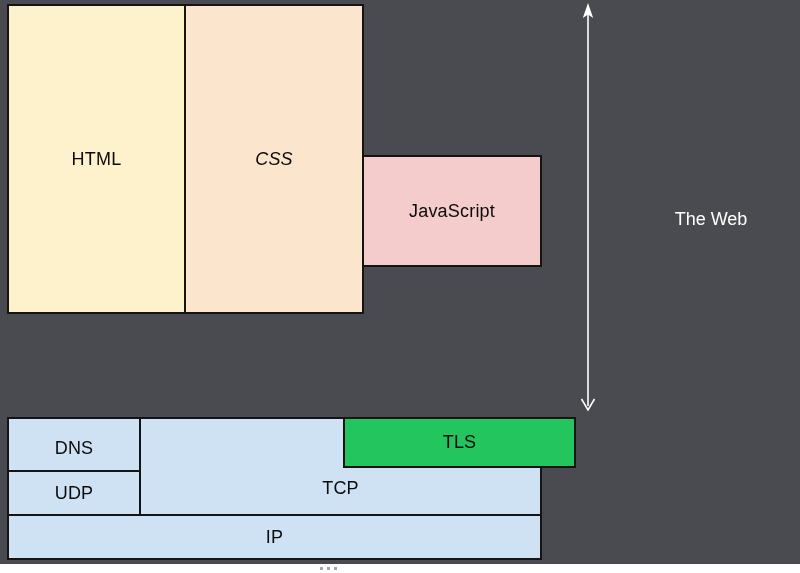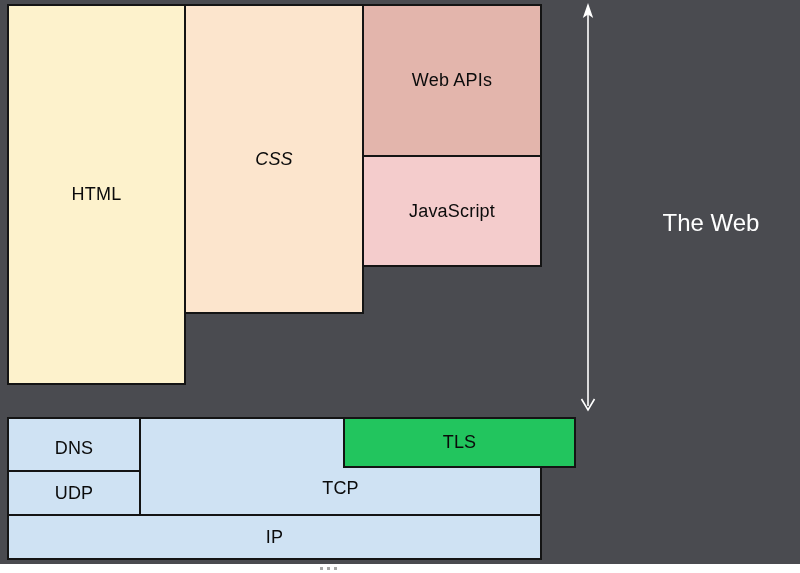--- a/index.html
+++ b/index.html
@@ -21,41 +21,41 @@
     border: 2px solid #141414;
     display: flex;
     align-items: center;
     justify-content: center;
   }
   .box span {
     font-size: 18px;
     color: #0b0b0b;
     letter-spacing: 0.2px;
   }
-  .box-html       { left: 7px;   top: 4px;   width: 179px; height: 381px; background: #FDF2CC; }
+  .box-html       { left: 7px;   top: 4px;   width: 179px; height: 310px; background: #FDF2CC; }
   .box-css        { left: 184px; top: 4px;   width: 180px; height: 310px; background: #FCE5CD; font-style: italic; }
   .box-web-apis   { left: 362px; top: 4px;   width: 180px; height: 153px; background: #E3B5AC; }
   .box-javascript { left: 362px; top: 155px; width: 180px; height: 112px; background: #F4CCCC; }
   .box-http       { left: 7px;   top: 312px; width: 535px; height: 107px; background: #FFFFFF; }
   .box-http span  { color: #FF0000; font-weight: bold; font-size: 19px; }
   .box-tcp        { left: 139px; top: 417px; width: 403px; height: 99px;  background: #CFE2F3; padding-top: 44px; }
   .box-tls        { left: 343px; top: 417px; width: 233px; height: 51px;  background: #22c55e; }
   .box-dns        { left: 7px;   top: 417px; width: 134px; height: 62px;  background: #CFE2F3; }
   .box-udp        { left: 7px;   top: 470px; width: 134px; height: 46px;  background: #CFE2F3; }
   .box-ip         { left: 7px;   top: 514px; width: 535px; height: 46px;  background: #CFE2F3; align-items: center; }
   .arrow-svg {
     position: absolute; left: 578px; top: 2px;
     width: 20px; height: 412px;
   }
   .web-label {
     position: absolute; left: 640px; top: 209px;
     width: 142px;
     text-align: center;
     color: #FFFFFF;
-    font-size: 24px;
+    font-size: 18px;
   }
   .footer {
     position: absolute; left: 0; top: 564px;
     width: 800px; height: 9px;
     background: #FFFFFF;
   }
   .ellipsis {
     position: absolute; left: 320px; top: 3px;
     display: flex; gap: 4px;
   }
@@ -70,23 +70,20 @@
 <div class="stage">
 
   <div class="box box-html">
     <span>HTML</span>
   </div>
 
   <div class="box box-css">
     <span>CSS</span>
   </div>
 
-  <div class="box box-web-apis">
-    <span>Web APIs</span>
-  </div>
 
   <div class="box box-javascript">
     <span>JavaScript</span>
   </div>
 
 
   <div class="box box-tcp">
     <span>TCP</span>
   </div>
 

